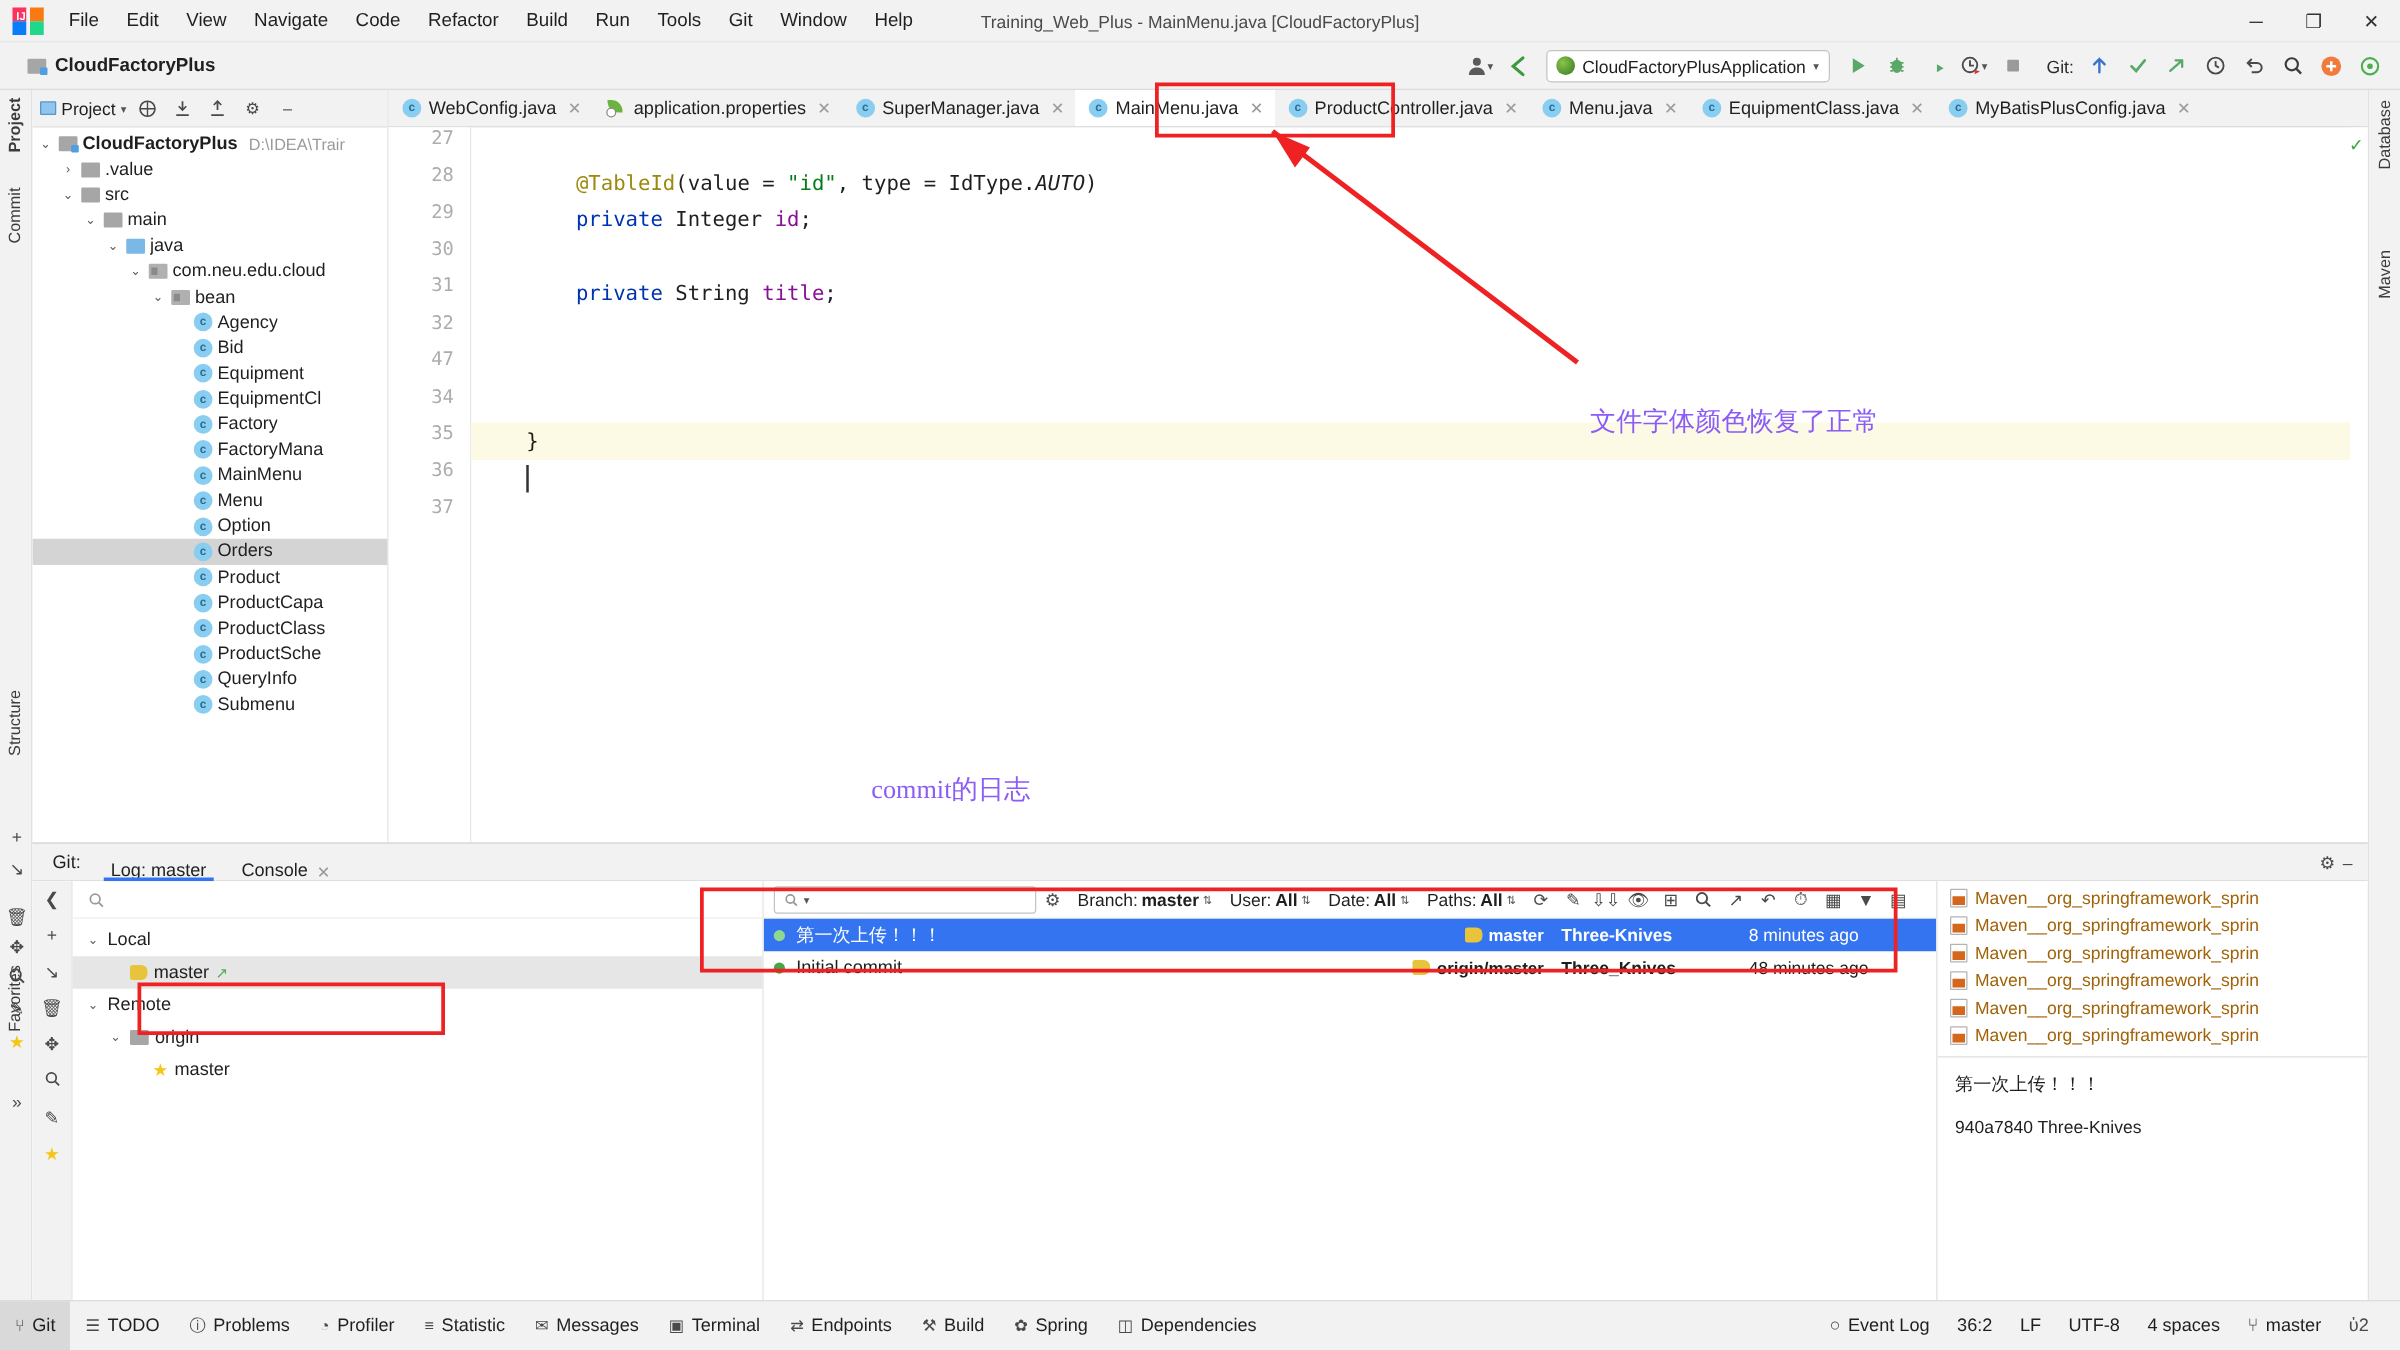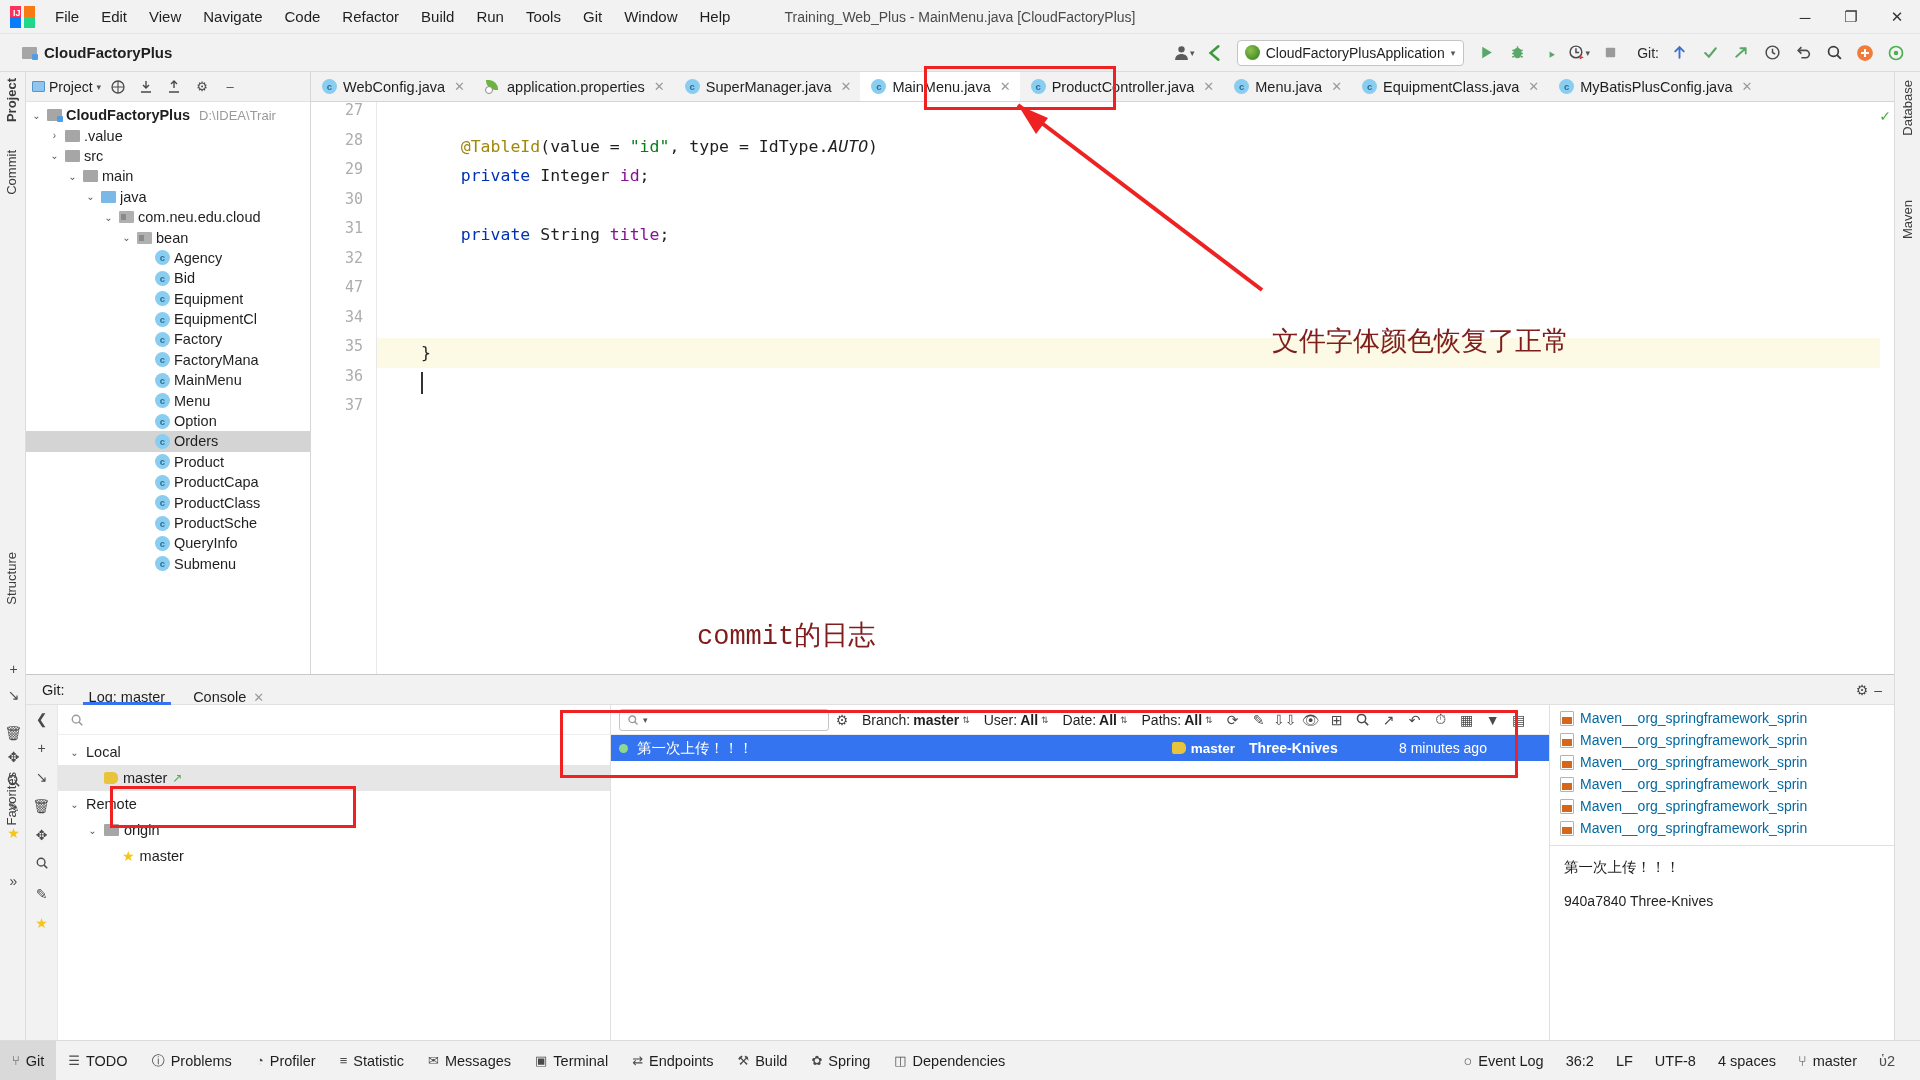--- a/index.html
+++ b/index.html
@@ -188,41 +188,41 @@
   .crow.sel { background:#3574f0; color:#fff; }
   .cdot { width:9px;height:9px;border-radius:50%;background:#48a548; flex:none; margin-right:9px;}
   .crow.sel .cdot { background:#8fd98f; }
   .cmsg { flex:1; overflow:hidden; }
   .cbranch { display:flex; align-items:center; gap:5px; margin-right:14px; font-weight:bold; font-size:13.5px;}
   .cauthor { width:150px; font-weight:bold; font-size:14px; }
   .cdate { width:150px; font-size:14px; }
 
   .git-files { width:345px; flex:none; border-left:1px solid #e0e0e0; position:relative; background:#fff; overflow:hidden;}
   .gf-list { position:absolute; left:0; right:0; top:0; height:136px; overflow:hidden; padding-top:2px;}
-  .gfrow { height:22px; display:flex; align-items:center; gap:6px; padding-left:10px; font-size:14px; color:#0369a1; white-space:nowrap;}
+  .gfrow { height:22px; display:flex; align-items:center; gap:6px; padding-left:10px; font-size:14px; color:#a16207; white-space:nowrap;}
   .ic-xml { width:14px;height:15px;background:#fff;border:1px solid #b3b3b3;border-radius:1px;position:relative;flex:none;}
   .ic-xml::after{content:'';position:absolute;left:1px;bottom:1px;width:10px;height:7px;background:#d4671c;}
   .gf-detail { position:absolute; left:0; right:0; top:140px; bottom:0; border-top:1px solid #e0e0e0; padding:12px 14px; font-size:14.5px;}
   .gf-detail .l2 { margin-top:16px; font-size:14px; }
 
   
   .statusbar {
     position:absolute; left:0; right:0; bottom:0; height:40px; background:#f2f2f2;
     border-top:1px solid #dcdcdc; display:flex; align-items:center;
   }
   .sb-left { display:flex; align-items:center; }
   .sb-item { display:flex; align-items:center; gap:6px; padding:0 12px; font-size:14.5px; color:#1f1f1f; height:40px;}
   .sb-item.gitbtn { background:#d9d9d9; }
   .sb-right { margin-left:auto; display:flex; align-items:center; padding-right:14px; }
   .sb-r { padding:0 11px; font-size:14.5px; display:flex; align-items:center; gap:6px;}
 
   
   .anno-text {
-    position:absolute; color:#7f1d1d; font-size:27px; font-weight:normal;
-    font-family:Liberation Mono, monospace; white-space:nowrap; pointer-events:none;
+    position:absolute; color:#8b5cf6; font-size:21px; font-weight:normal;
+    font-family:Liberation Serif, serif; white-space:nowrap; pointer-events:none;
   }
   .anno-box { position:absolute; border:3px solid #ee2222; pointer-events:none; }
   svg.anno-svg { position:absolute; left:0; top:0; width:1920px; height:1080px; pointer-events:none; }
 </style>
 </head>
 <body>
 
 <div id="app">
 
   <div class="titlebar">
@@ -729,20 +729,30 @@
             <div class="crow sel">
               <span class="cdot"></span>
               <span class="cmsg">第一次上传！！！</span>
               <span class="cbranch">
                 <span class="tagic"></span>
                 <span>master</span>
               </span>
               <span class="cauthor">Three-Knives</span>
               <span class="cdate">8 minutes ago</span>
             </div>
+            <div class="crow">
+              <span class="cdot"></span>
+              <span class="cmsg">Initial commit</span>
+              <span class="cbranch">
+                <span class="tagic"></span>
+                <span>origin/master</span>
+              </span>
+              <span class="cauthor">Three_Knives</span>
+              <span class="cdate">48 minutes ago</span>
+            </div>
           </div>
       </div>
 
       <div class="git-files">
         <div class="gf-list" id="file-list">
             <div class="gfrow">
               <span class="ic-xml"></span>
               <span>Maven__org_springframework_sprin</span>
             </div>
             <div class="gfrow">

